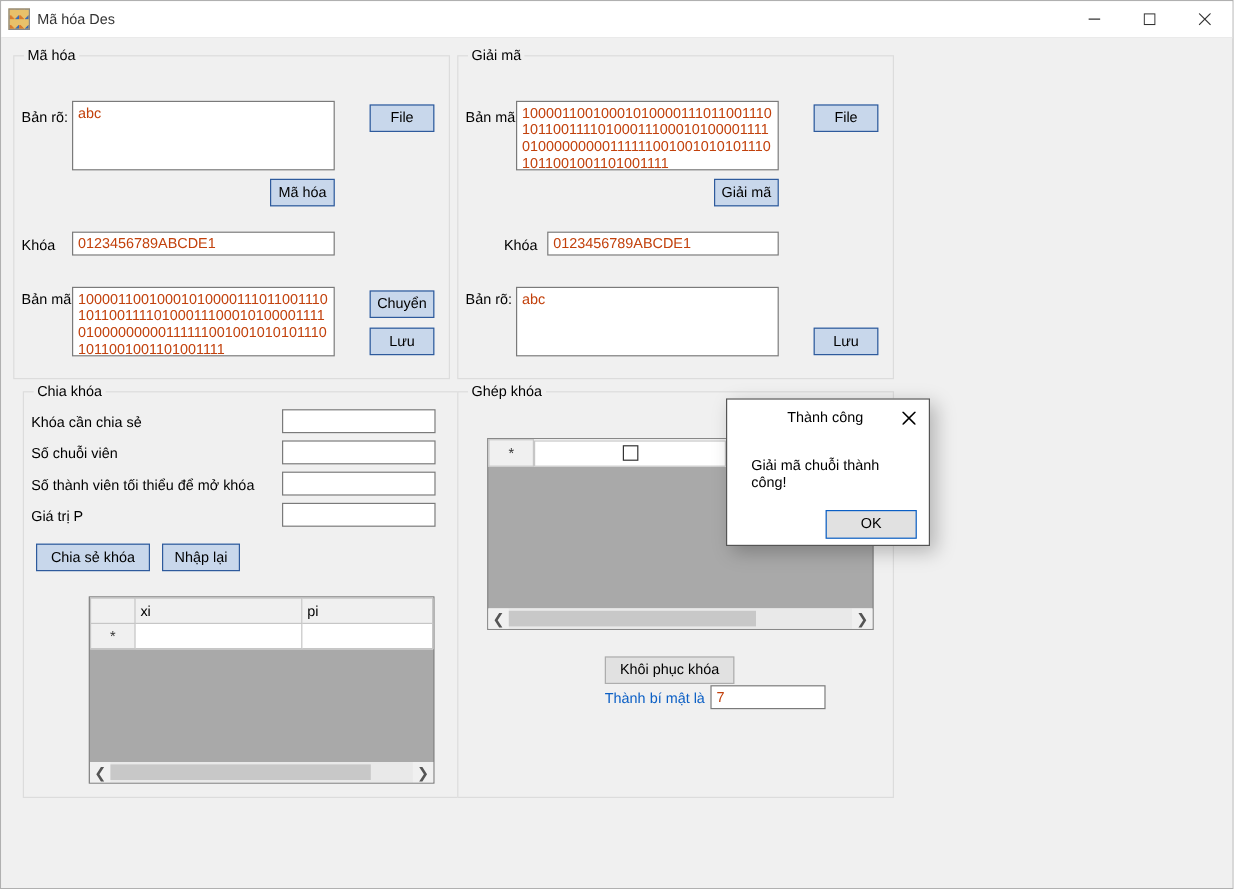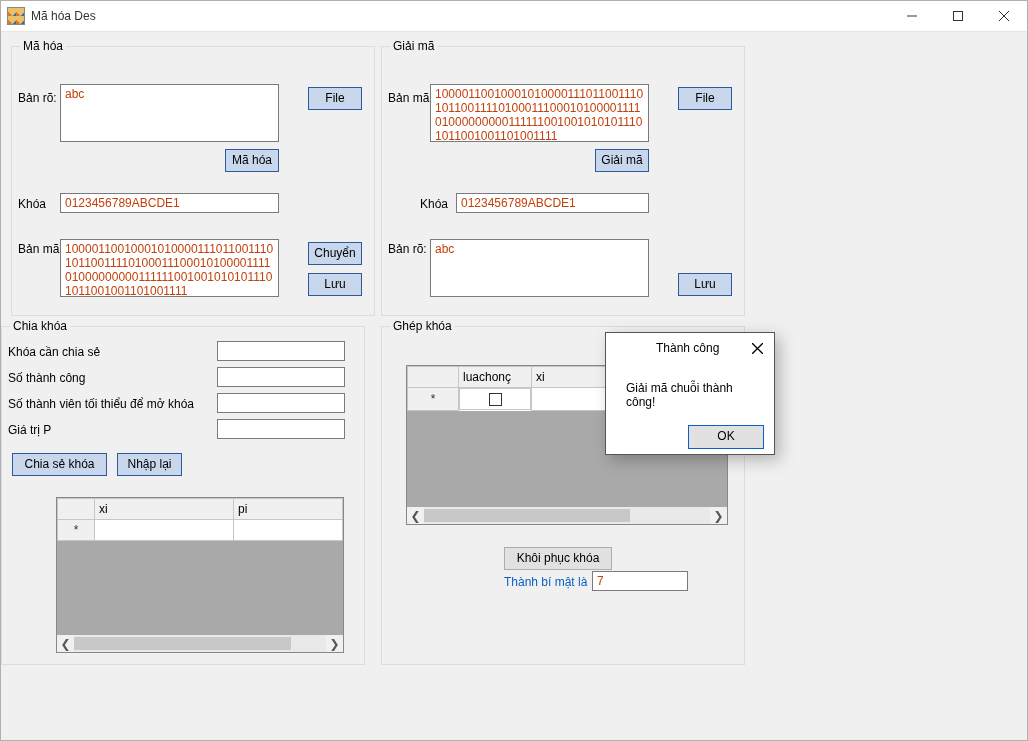--- a/index.html
+++ b/index.html
@@ -237,27 +237,27 @@
       <div class="btn" style="left:213px; top:102px; width:54px;"><span>Giải mã</span></div>
 
       <span class="lbl" style="left:38px; top:150px;">Khóa</span>
       <div class="input" style="left:74px; top:146px; width:193px; height:20px;"><span>0123456789ABCDE1</span></div>
 
       <span class="lbl" style="left:6px; top:195px;">Bản rõ:</span>
       <div class="textarea" style="left:48px; top:192px; width:219px; height:58px;"><span>abc</span></div>
       <div class="btn" style="left:296px; top:226px; width:54px;"><span>Lưu</span></div>
     </div>
 
-    <div class="groupbox" style="left:0; top:294px; width:362px; height:337px;">
+    <div class="groupbox" style="left:18px; top:294px; width:362px; height:337px;">
       <span class="legend">Chia khóa</span>
 
       <span class="lbl" style="left:6px; top:18px;">Khóa cần chia sẻ</span>
       <div class="input" style="left:215px; top:14px; width:128px; height:20px;"></div>
 
-      <span class="lbl" style="left:6px; top:44px;">Số thành công</span>
+      <span class="lbl" style="left:6px; top:44px;">Số chuỗi viên</span>
       <div class="input" style="left:215px; top:40px; width:128px; height:20px;"></div>
 
       <span class="lbl" style="left:6px; top:70px;">Số thành viên tối thiểu để mở khóa</span>
       <div class="input" style="left:215px; top:66px; width:128px; height:20px;"></div>
 
       <span class="lbl" style="left:6px; top:96px;">Giá trị P</span>
       <div class="input" style="left:215px; top:92px; width:128px; height:20px;"></div>
 
       <div class="btn" style="left:10px; top:126px; width:95px;"><span>Chia sẻ khóa</span></div>
       <div class="btn" style="left:115px; top:126px; width:65px;"><span>Nhập lại</span></div>
@@ -289,26 +289,20 @@
       </div>
     </div>
 
     <div class="groupbox" style="left:380px; top:294px; width:362px; height:337px;">
       <span class="legend">Ghép khóa</span>
 
       <div class="grid" style="left:24px; top:38px; width:322px; height:160px;">
         <div class="grid-inner">
           <table>
             <tbody>
-                <tr>
-              <th class="rowhead" style="width:42px"></th>
-              <th style="width:64px">luachonç</th>
-              <th style="width:110px">xi</th>
-              <th></th>
-            </tr>
             <tr>
               <td class="rowhead"><span class="star">*</span></td>
               <td class="checkbox-cell">
                     <span class="chk"></span>
                   </td>
               <td></td>
                   <td></td>
             </tr>
           </tbody>
             </table>

